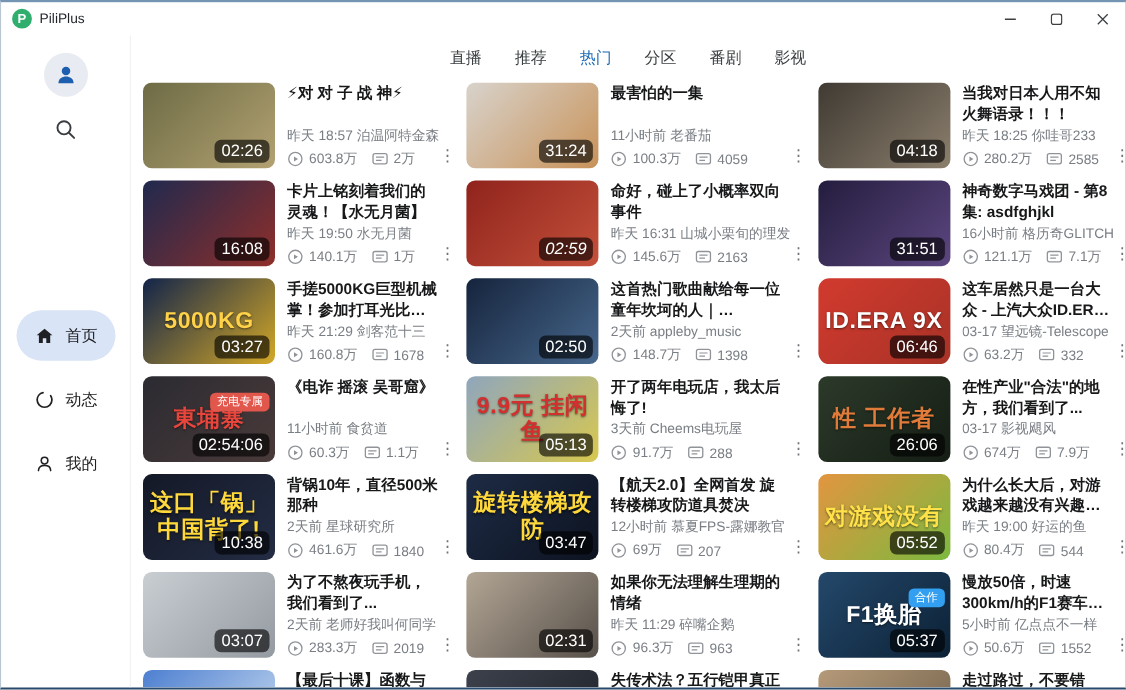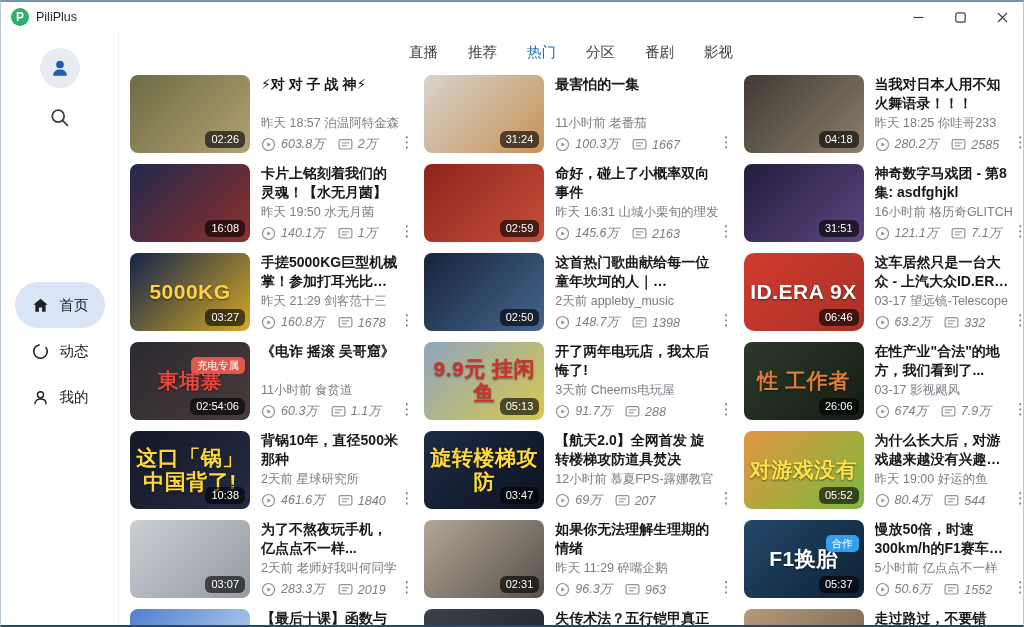--- a/index.html
+++ b/index.html
@@ -18,21 +18,21 @@
     align-items:center; justify-content:center; cursor:pointer; }
   .win-btn svg { display:block; }
   
   .body { flex:1; display:flex; overflow:hidden; }
   .sidebar { width:118px; flex:0 0 118px; display:flex; flex-direction:column; align-items:center;
     padding-top:16px; border-right:1px solid #f0f1f3; }
   .avatar { width:40px; height:40px; border-radius:50%; background:#e8ebf1; display:flex;
     align-items:center; justify-content:center; cursor:pointer; }
   .search-btn { margin-top:14px; width:34px; height:30px; display:flex; align-items:center;
     justify-content:center; background:transparent; border:none; cursor:pointer; }
-  .side-nav { margin-top:150px; display:flex; flex-direction:column; align-items:flex-start; }
+  .side-nav { margin-top:150px; display:flex; flex-direction:column; gap:12px; align-items:flex-start; }
   .nav-item { width:90px; height:46px; border-radius:23px; display:flex; align-items:center;
     justify-content:center; gap:9px; cursor:pointer; font-size:14.5px; color:#202124; }
   .nav-item.sel { background:#d9e4f6; }
   .nav-item .nicon { width:20px; height:20px; display:flex; align-items:center; justify-content:center; }
   
   .main { flex:1; display:flex; flex-direction:column; overflow:hidden; }
   .tabs { display:flex; justify-content:center; gap:30px; padding-top:11px; flex:0 0 auto; }
   .tab { font-size:14.5px; color:#3c4043; cursor:pointer; text-align:center; background:none; border:none;
     font-family:inherit; }
   .tab .ul { height:3px; width:26px; border-radius:2px; margin:4px auto 0; background:transparent; }
@@ -41,31 +41,31 @@
   .grid { margin-top:13px; display:grid; grid-template-columns:repeat(3,1fr);
     column-gap:9px; row-gap:11px; padding:0 12px 0 11px; overflow:hidden; flex:1; }
   
   .card { position:relative; display:flex; height:78px; cursor:pointer; }
   .thumb { width:120px; flex:0 0 120px; height:78px; border-radius:8px; position:relative;
     overflow:hidden; }
   .thumb-text { position:absolute; inset:0; display:flex; align-items:center; justify-content:center;
     font-weight:800; font-size:21px; text-align:center; line-height:1.15; padding:0 4px;
     text-shadow:0 1px 2px rgba(0,0,0,.55); letter-spacing:.5px; }
   .duration { position:absolute; right:5px; bottom:5px; background:rgba(0,0,0,.62); color:#fff;
-    font-size:11px; line-height:1; padding:3px 6px; border-radius:6px; }
+    font-size:15px; line-height:1; padding:3px 6px; border-radius:6px; }
   .tbadge { position:absolute; right:5px; top:15px; color:#fff; font-size:10.5px; line-height:1;
     padding:3px 6px; border-radius:5px; }
   .info { flex:1; margin-left:11px; display:flex; flex-direction:column; position:relative;
     padding-right:16px; min-width:0; }
   .vtitle { font-size:14px; font-weight:600; color:#17181a; line-height:1.35; display:-webkit-box;
     -webkit-line-clamp:2; -webkit-box-orient:vertical; overflow:hidden; }
   .meta { margin-top:auto; font-size:12.5px; color:#797e84; white-space:nowrap; overflow:hidden; }
   .counts { display:flex; align-items:center; gap:5px; font-size:12.5px; color:#797e84;
     margin-top:4px; }
-  .counts .num { margin-right:8px;font-style:italic; }
+  .counts .num { margin-right:8px; }
   .counts svg { flex:0 0 auto; }
   .more { position:absolute; right:-1px; bottom:2px; color:#6f7378; font-size:15px; border:none;
     background:none; cursor:pointer; line-height:1; padding:2px; }
 </style>
 </head>
 <body>
 
 <div class="app">
 
   <div class="titlebar">
@@ -208,21 +208,21 @@
         <svg width="15" height="15" viewBox="0 0 16 16">
           <circle cx="8" cy="8" r="6.4" fill="none" stroke="#909499" stroke-width="1.3"></circle>
           <path d="M6.7 5.6 L10.6 8 L6.7 10.4 Z" fill="#909499"></path>
         </svg>
         <span class="num">100.3万</span>
         <svg width="15" height="15" viewBox="0 0 16 16">
           <rect x="1.2" y="2.8" width="13.6" height="10" rx="2" fill="none" stroke="#909499" stroke-width="1.3"></rect>
           <line x1="4" y1="6.3" x2="12" y2="6.3" stroke="#909499" stroke-width="1.2"></line>
           <line x1="4" y1="9.3" x2="9.5" y2="9.3" stroke="#909499" stroke-width="1.2"></line>
         </svg>
-        <span class="num">1667</span>
+        <span class="num">4059</span>
       </div>
       <button class="more">⋮</button>
     </div>
   </div>
           <div class="card">
     <div class="thumb" style="background: linear-gradient(135deg, rgb(63, 58, 51), rgb(140, 127, 109));">
 
       <span class="duration">04:18</span>
     </div>
     <div class="info">
@@ -270,21 +270,21 @@
           <rect x="1.2" y="2.8" width="13.6" height="10" rx="2" fill="none" stroke="#909499" stroke-width="1.3"></rect>
           <line x1="4" y1="6.3" x2="12" y2="6.3" stroke="#909499" stroke-width="1.2"></line>
           <line x1="4" y1="9.3" x2="9.5" y2="9.3" stroke="#909499" stroke-width="1.2"></line>
         </svg>
         <span class="num">1万</span>
       </div>
       <button class="more">⋮</button>
     </div>
   </div>
           <div class="card">
-    <div class="thumb" style="background: linear-gradient(135deg, rgb(143, 35, 28), rgb(196, 80, 58));">
+    <div class="thumb" style="background: linear-gradient(135deg, rgb(143, 35, 28), rgb(196, 80, 58)); font-style: italic;">
 
       <span class="duration">02:59</span>
     </div>
     <div class="info">
       <div class="vtitle">命好，碰上了小概率双向事件</div>
       <div class="meta">
         <span>昨天 16:31</span>
         <span> </span>
         <span>山城小栗旬的理发</span>
       </div>
@@ -591,21 +591,21 @@
       </div>
       <button class="more">⋮</button>
     </div>
   </div>
           <div class="card">
     <div class="thumb" style="background: linear-gradient(135deg, rgb(201, 206, 211), rgb(148, 154, 161));">
 
       <span class="duration">03:07</span>
     </div>
     <div class="info">
-      <div class="vtitle">为了不熬夜玩手机，亿点点不一样...</div>
+      <div class="vtitle">为了不熬夜玩手机，我们看到了...</div>
       <div class="meta">
         <span>2天前</span>
         <span> </span>
         <span>老师好我叫何同学</span>
       </div>
       <div class="counts">
         <svg width="15" height="15" viewBox="0 0 16 16">
           <circle cx="8" cy="8" r="6.4" fill="none" stroke="#909499" stroke-width="1.3"></circle>
           <path d="M6.7 5.6 L10.6 8 L6.7 10.4 Z" fill="#909499"></path>
         </svg>

